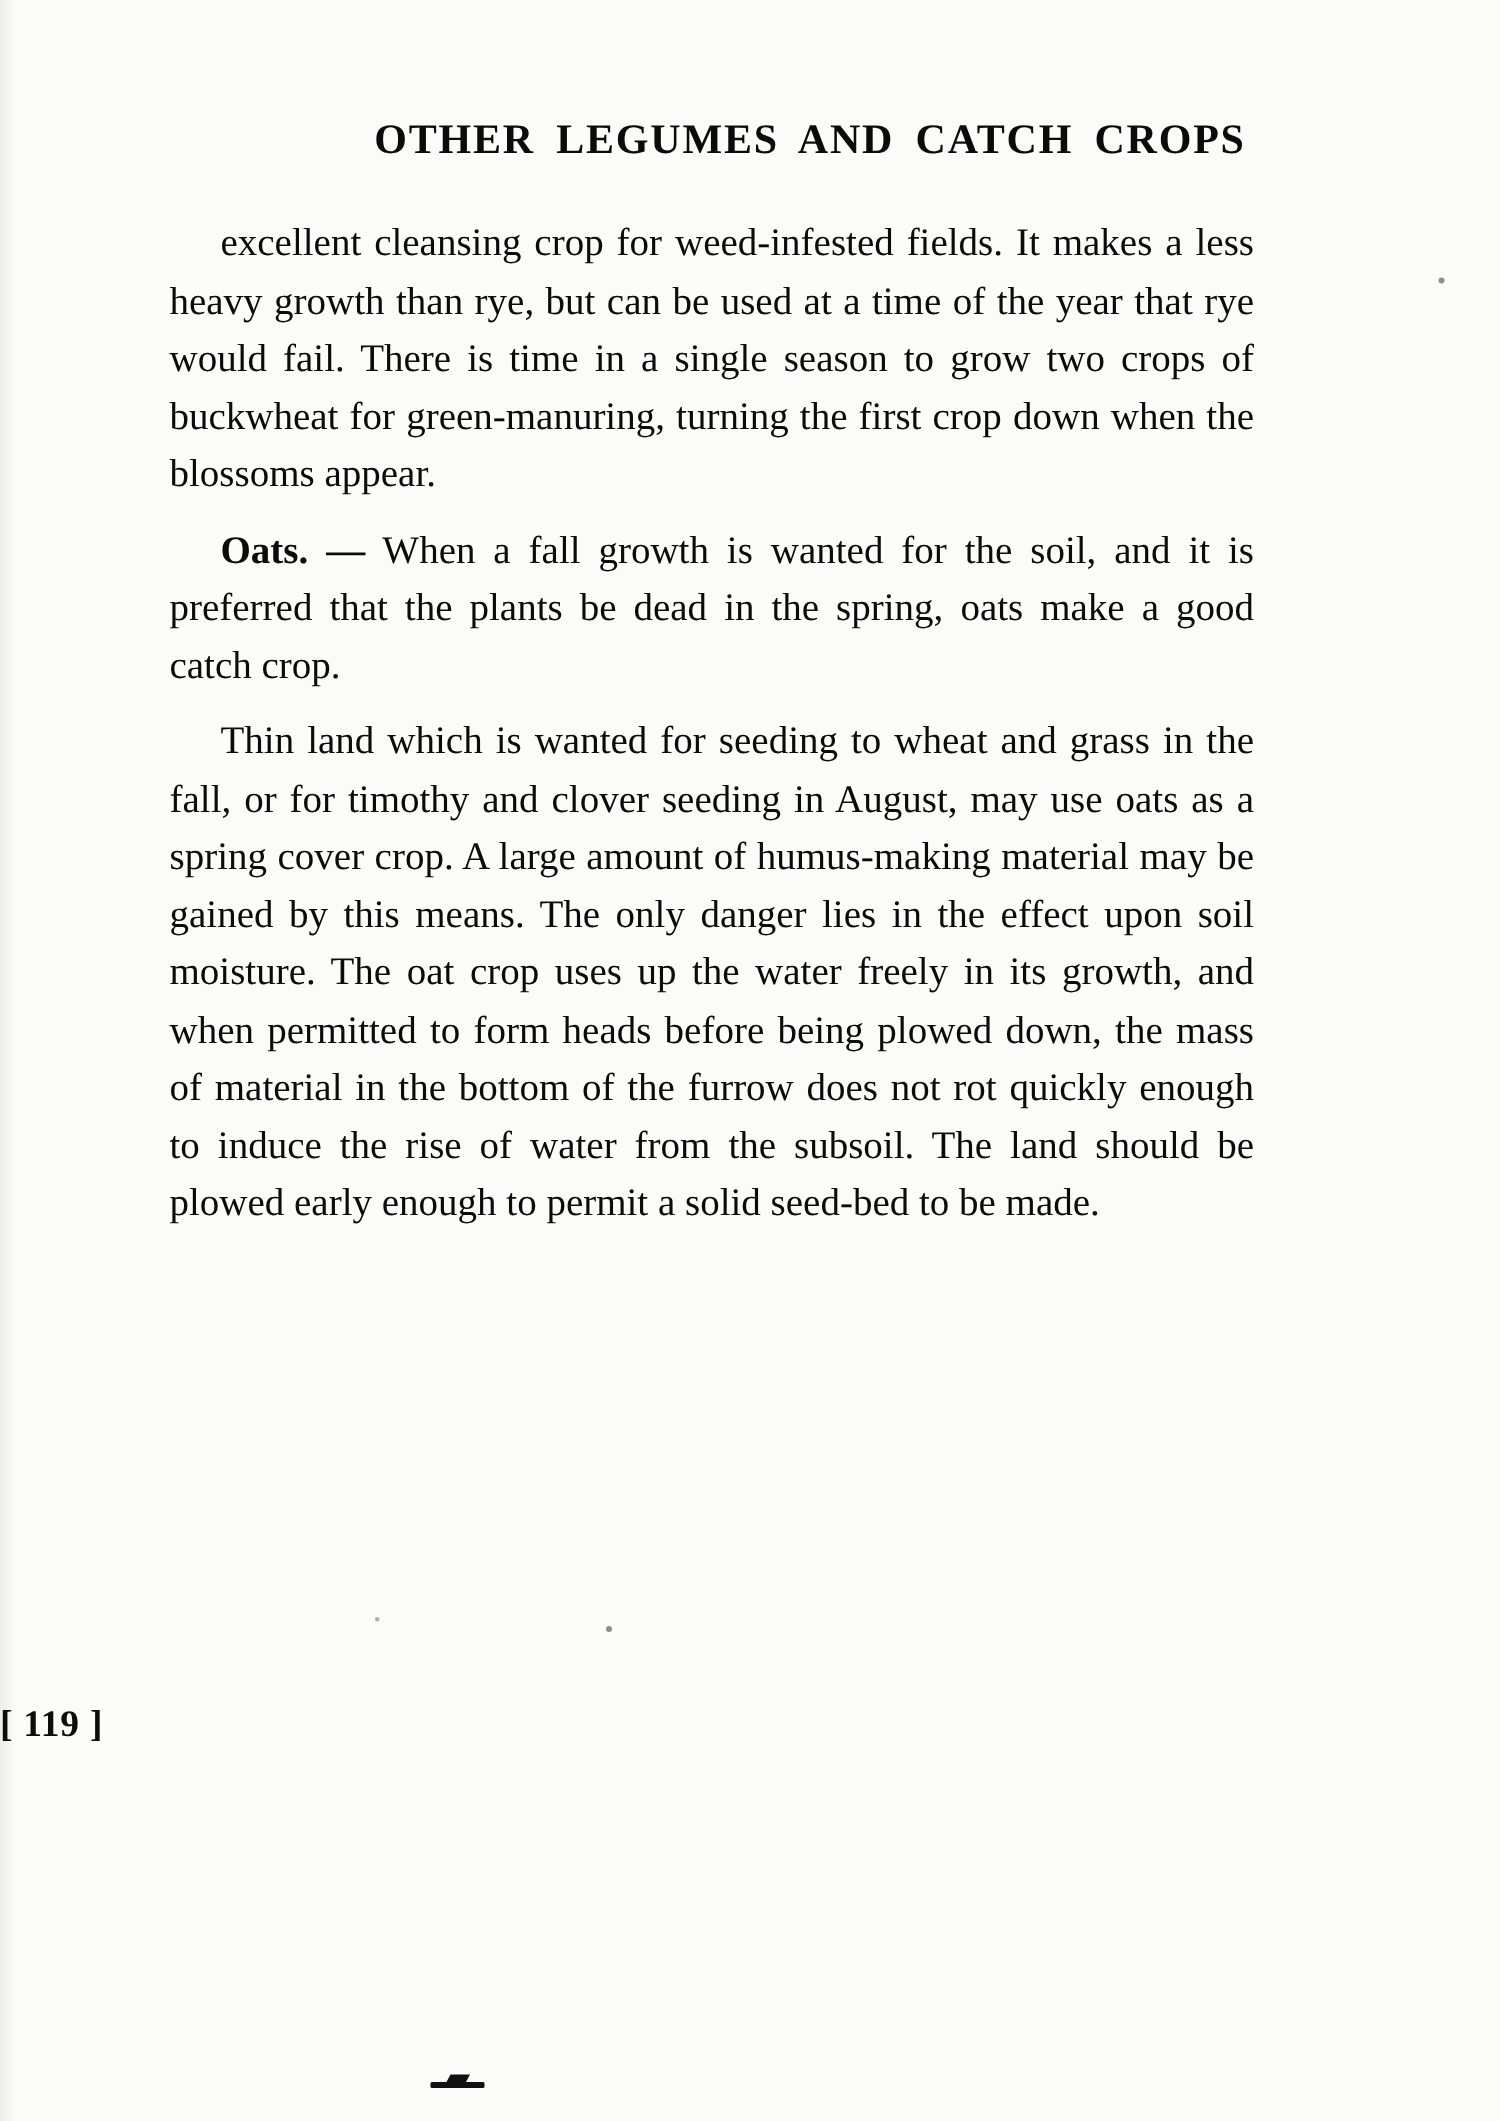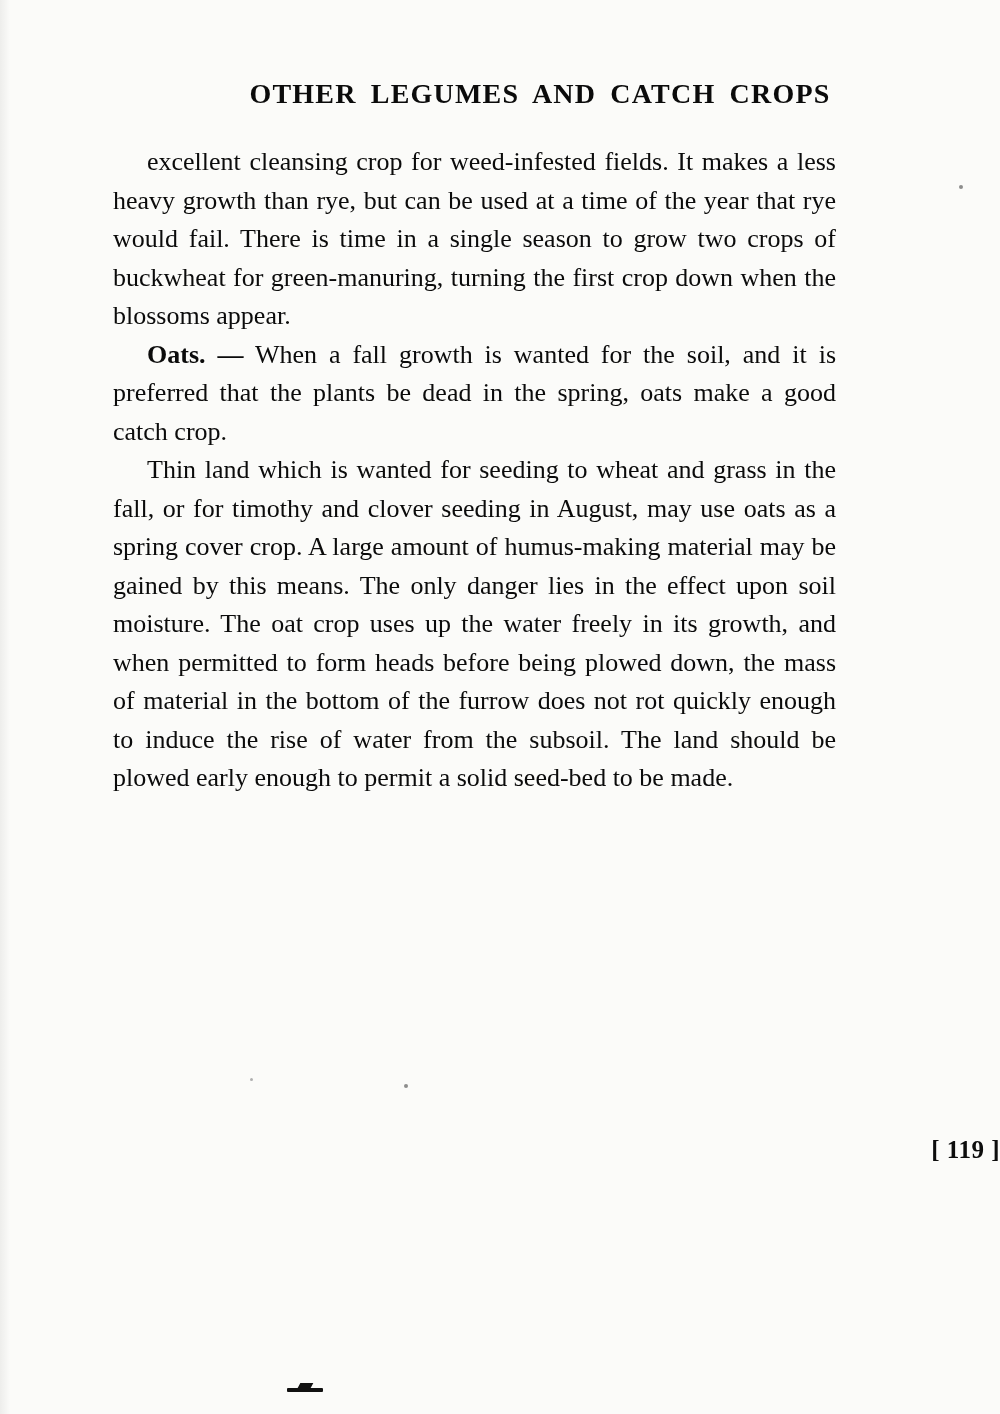--- a/index.html
+++ b/index.html
@@ -45,34 +45,34 @@
     line-height: 38.5px;
     text-align: justify;
     text-justify: inter-word;
     color: #0b0b0b;
   }
   .para {
     margin: 0;
     text-indent: 0;
   }
   .para + .para {
-    margin-top: 0;
+    margin-top: 12px;
   }
   .indent {
     text-indent: 34px;
   }
   .runin {
     font-weight: bold;
   }
   .folio {
     position: absolute;
     top: 1136px;
     left: 0;
     width: 1000px;
-    text-align: right;
+    text-align: left;
     font-size: 25px;
     font-weight: bold;
     letter-spacing: 0.5px;
   }
   .speck {
     position: absolute;
     background: #8d8d8d;
     border-radius: 50%;
   }
   .speck-a { top: 185px; left: 959px; width: 4px; height: 4px; }

